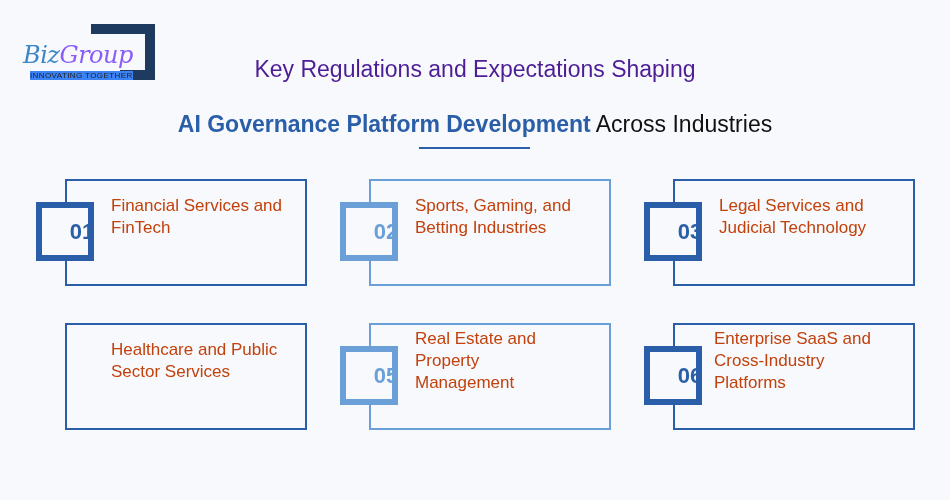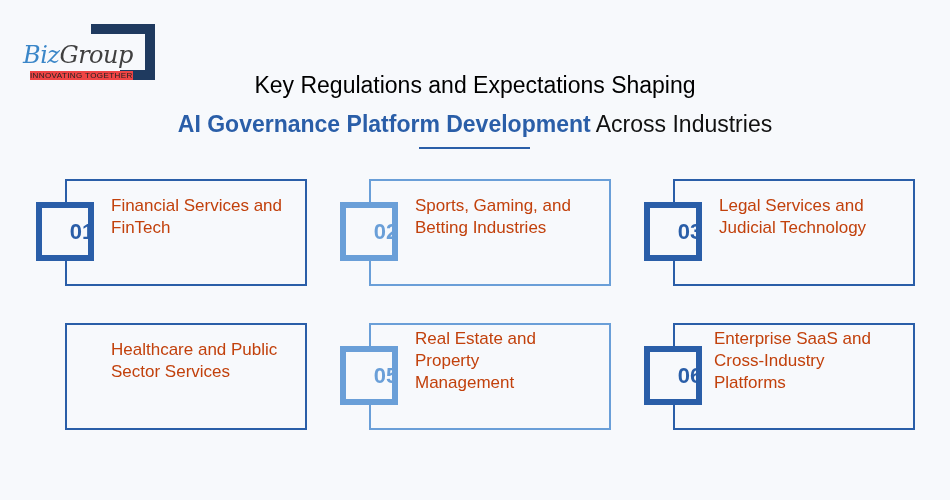--- a/index.html
+++ b/index.html
@@ -13,26 +13,26 @@
     border:10px solid #1f3a5f; border-left:none; border-bottom:none; box-sizing:border-box;
   }
   .logo-frame3 {
     position:absolute; left:100px; top:46px; width:35px; height:10px; background:#1f3a5f;
   }
   .logo-text {
     position:absolute; left:3px; top:18px; font-family:"DejaVu Serif", serif; font-style:italic;
     font-size:24px; letter-spacing:-0.5px; background:#f7f9fc; padding-right:2px; line-height:26px;
   }
   .logo-text .biz { color:#3a86c8;margin-top:12px; }
-  .logo-text .grp { color:#404040;text-align:right; }
+  .logo-text .grp { color:#8b5cf6;text-align:right; }
   .logo-tag {
-    position:absolute; left:10px; top:47px; font-size:8px; letter-spacing:0.4px; color:#222; background:#ef4444;text-align:center;
+    position:absolute; left:10px; top:47px; font-size:8px; letter-spacing:0.4px; color:#222; background:#3b82f6;text-align:center;
   }
   .title { position:absolute; left:0; width:950px; text-align:center; font-size:23px; }
-  .t1 { top:72px; color:#000000; }
+  .t1 { top:56px; color:#4c1d95; }
   .t2 { top:103px; color:#111;margin-top:8px; }
   .t2 .hl { color:#2a5ea8; font-weight:bold; }
   .divider { position:absolute; left:419px; top:147px; width:111px; height:2px; background:#2a5ea8; }
 
   .card { position:absolute; width:282px; height:110px; }
   .card .outer {
     position:absolute; left:29px; top:0; width:242px; height:107px;
     border:2px solid #2a5ea8; box-sizing:border-box; background:#f7f9fc;
   }
   .card .num {

